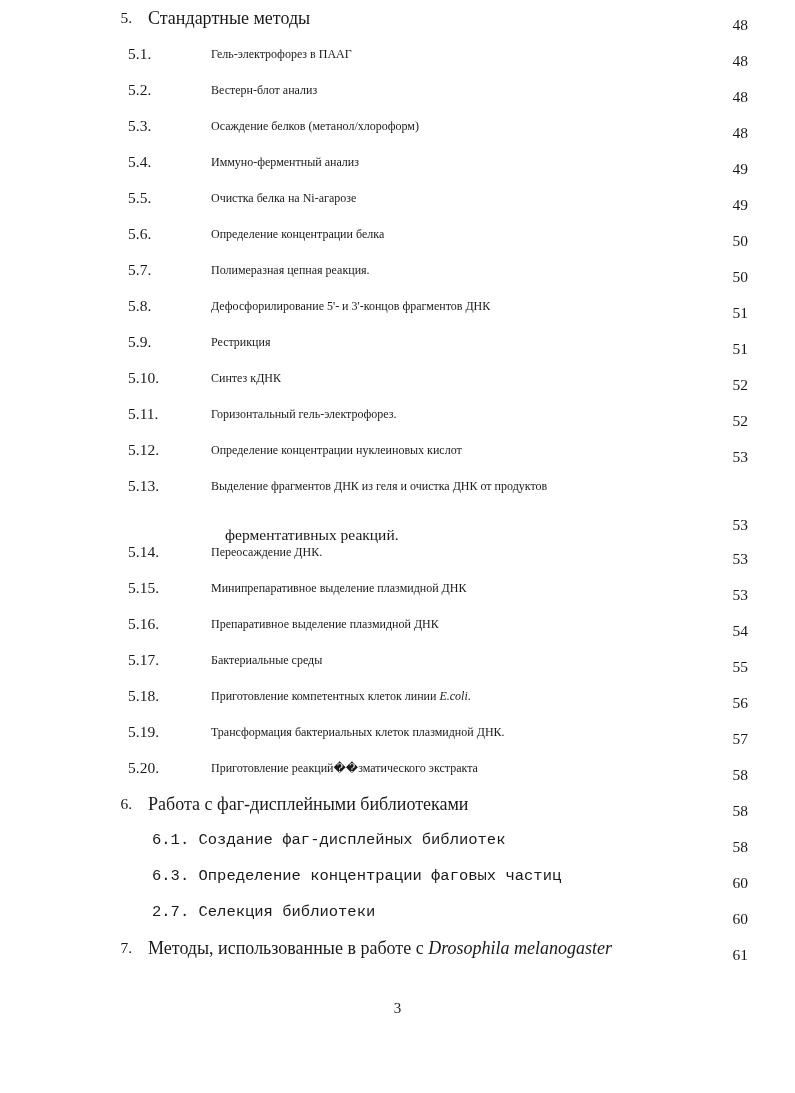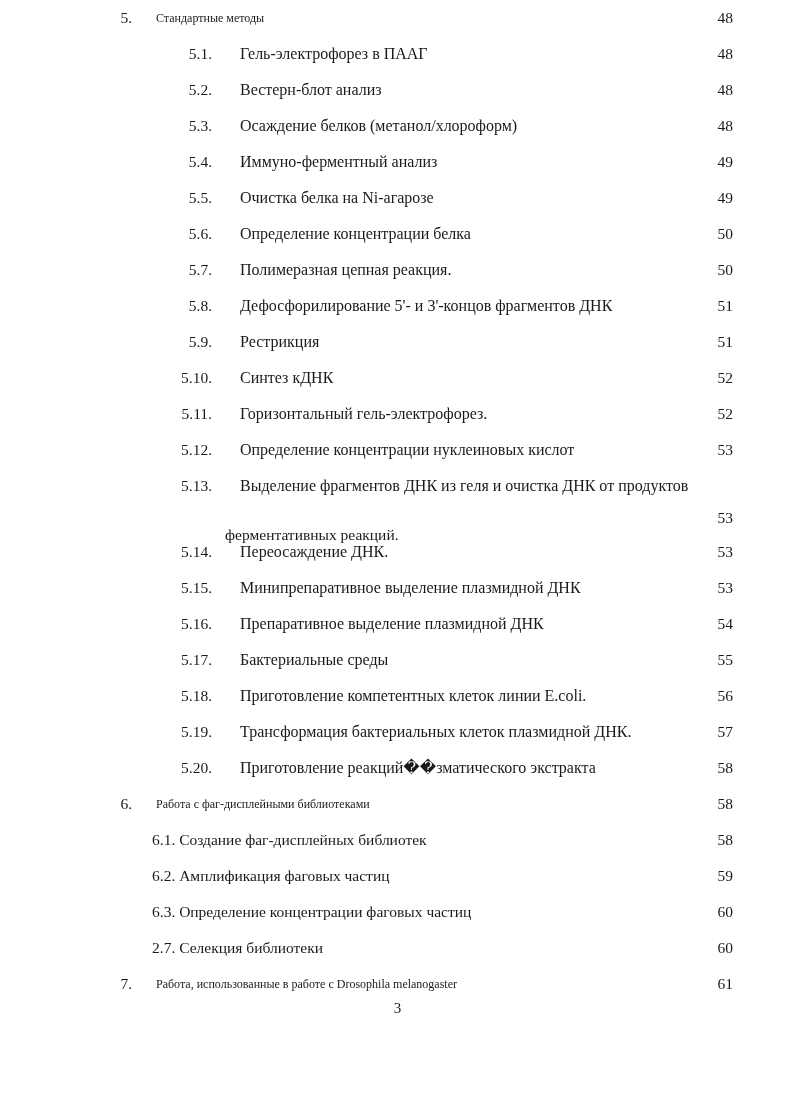--- a/index.html
+++ b/index.html
@@ -40,66 +40,68 @@
   
   .num-top {
     position: absolute;
     left: 88px;
     width: 44px;
     text-align: right;
     font-size: 15.5px;
   }
   .label-top {
     position: absolute;
-    left: 156px;
-    font-size: 12px;
+    left: 148px;
+    font-size: 18px;
   }
 
   
   .num-sub {
     position: absolute;
     left: 128px;
     width: 84px;
-    text-align: right;
+    text-align: left;
     font-size: 15.5px;
   }
   .label-sub {
     position: absolute;
-    left: 240px;
-    font-size: 16px;
+    left: 211px;
+    font-size: 12px;
   }
 
   
   .label-sub-inline {
     position: absolute;
     left: 152px;
     font-size: 15.5px;
+    font-family: Liberation Mono, monospace;
   }
 
   
   .label-cont {
     position: absolute;
     left: 225px;
     top: 49px;
     font-size: 15.5px;
   }
 
   
   .pg {
     position: absolute;
-    right: 62px;
+    right: 47px;
     width: 40px;
     text-align: right;
     font-size: 15.5px;
+    margin-top: 7px;
   }
   .pg.second-line {
     top: 32px;
   }
 
-  .it { }
+  .it { font-style: italic; }
 
   
   .folio {
     position: absolute;
     left: 0;
     top: 1000px;
     width: 795px;
     text-align: center;
     font-size: 15px;
   }
@@ -241,37 +243,33 @@
       <span class="num-top">6.</span>
       <span class="label-top">Работа с фаг-дисплейными библиотеками</span>
       <span class="pg">58</span>
     </div>
 
     <div class="row">
       <span class="label-sub-inline">6.1. Создание фаг-дисплейных библиотек</span>
       <span class="pg">58</span>
     </div>
 
-    <div class="row">
-      <span class="label-sub-inline">6.2. Амплификация фаговых частиц</span>
-      <span class="pg">59</span>
-    </div>
 
     <div class="row">
       <span class="label-sub-inline">6.3. Определение концентрации фаговых частиц</span>
       <span class="pg">60</span>
     </div>
 
     <div class="row">
       <span class="label-sub-inline">2.7. Селекция библиотеки</span>
       <span class="pg">60</span>
     </div>
 
     <div class="row">
       <span class="num-top">7.</span>
-      <span class="label-top"><span>Работа, использованные в работе с </span><span class="it">Drosophila melanogaster</span><span></span></span>
+      <span class="label-top"><span>Методы, использованные в работе с </span><span class="it">Drosophila melanogaster</span><span></span></span>
       <span class="pg">61</span>
     </div>
 
   </div>
 
   <div class="folio">3</div>
 </div>
 
 </body></html>

